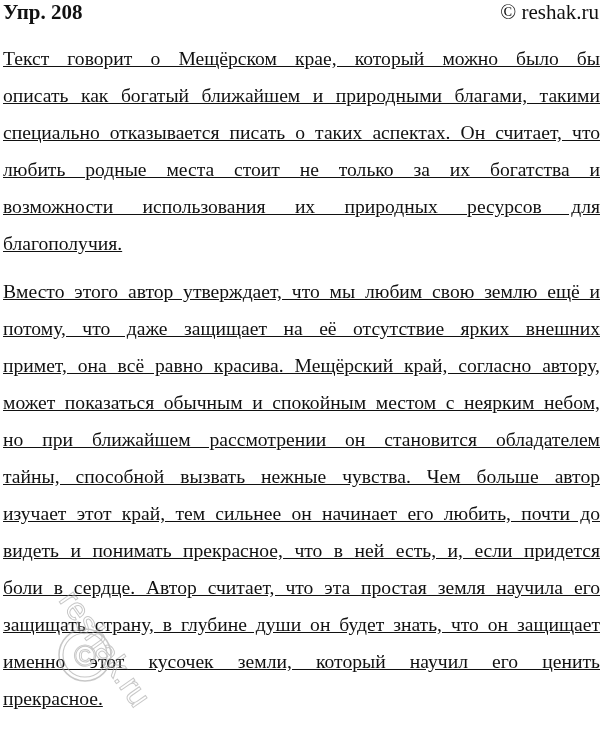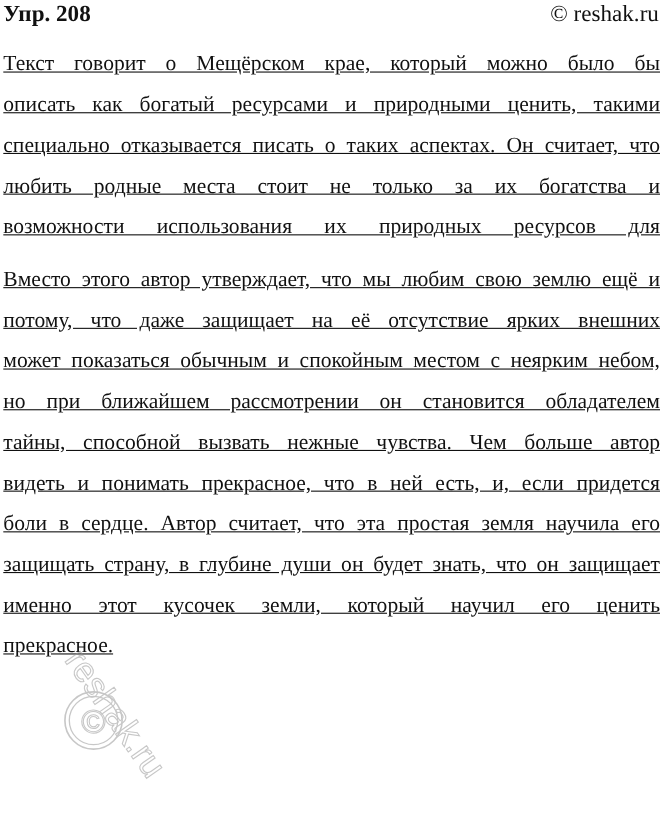--- a/index.html
+++ b/index.html
@@ -79,31 +79,34 @@
 <body>
 
 <div class="header">
   <div class="exercise-title">Упр. 208</div>
   <div class="copyright">© reshak.ru</div>
 </div>
 
 <div class="content">
   <p class="para">
     <span class="line">Текст говорит о Мещёрском крае, который можно было бы</span>
-    <span class="line">описать как богатый ресурсами и природными ценить, такими</span>
+    <span class="line">описать как богатый ближайшем и природными благами, такими</span>
     <span class="line">специально отказывается писать о таких аспектах. Он считает, что</span>
     <span class="line">любить родные места стоит не только за их богатства и</span>
     <span class="line">возможности использования их природных ресурсов для</span>
+    <span class="line last">благополучия.</span>
   </p>
   <p class="para">
     <span class="line">Вместо этого автор утверждает, что мы любим свою землю ещё и</span>
     <span class="line">потому, что даже защищает на её отсутствие ярких внешних</span>
+    <span class="line">примет, она всё равно красива. Мещёрский край, согласно автору,</span>
     <span class="line">может показаться обычным и спокойным местом с неярким небом,</span>
     <span class="line">но при ближайшем рассмотрении он становится обладателем</span>
     <span class="line">тайны, способной вызвать нежные чувства. Чем больше автор</span>
+    <span class="line">изучает этот край, тем сильнее он начинает его любить, почти до</span>
     <span class="line">видеть и понимать прекрасное, что в ней есть, и, если придется</span>
     <span class="line">боли в сердце. Автор считает, что эта простая земля научила его</span>
     <span class="line">защищать страну, в глубине души он будет знать, что он защищает</span>
     <span class="line">именно этот кусочек земли, который научил его ценить</span>
     <span class="line last">прекрасное.</span>
   </p>
 </div>
 
 <svg class="watermark" viewBox="0 0 150 150" xmlns="http://www.w3.org/2000/svg">
   <circle cx="45" cy="95" r="26" fill="none" stroke="#9a9a9a" stroke-width="1.5"></circle>

